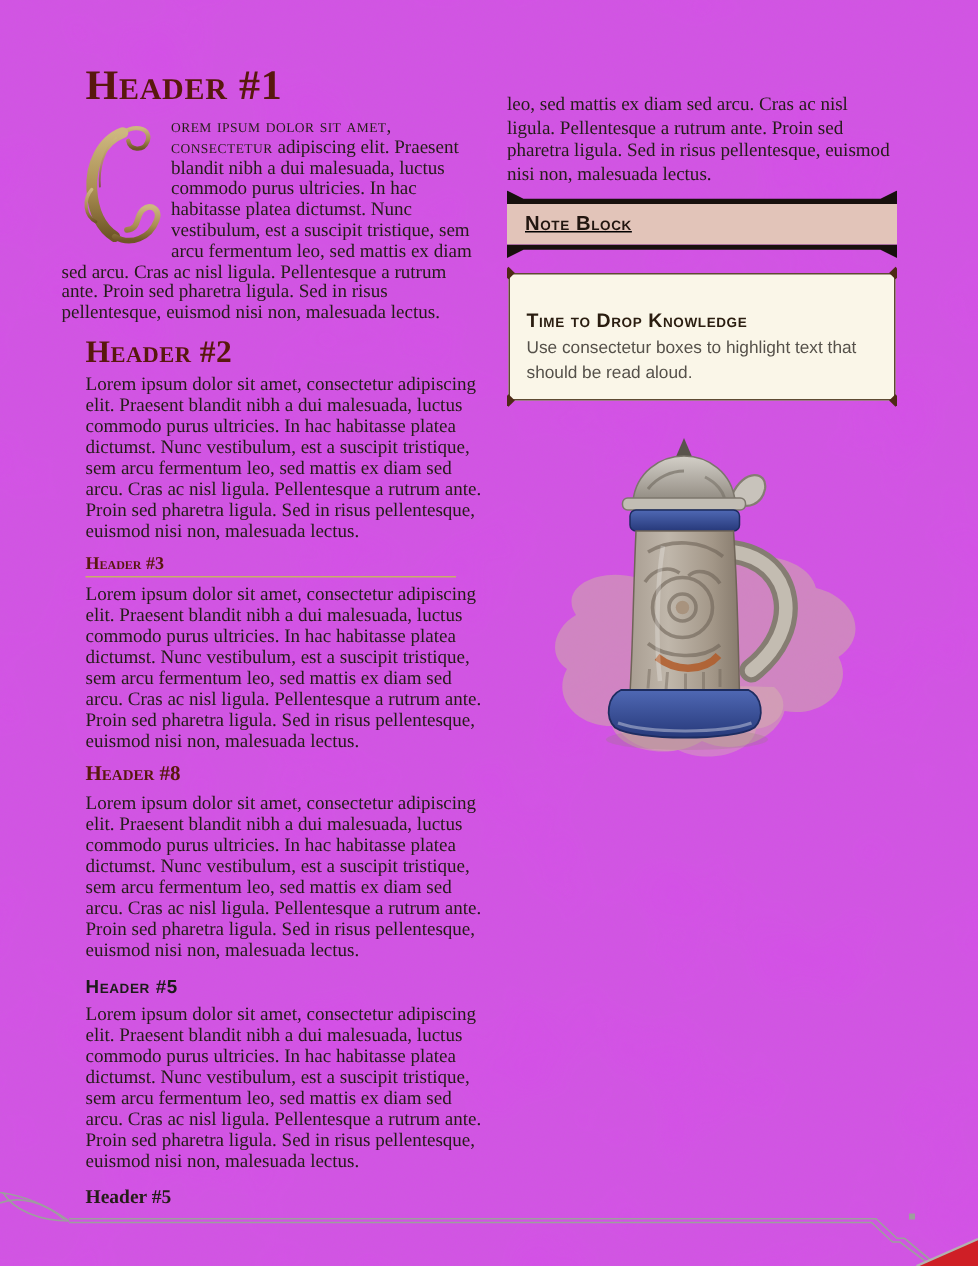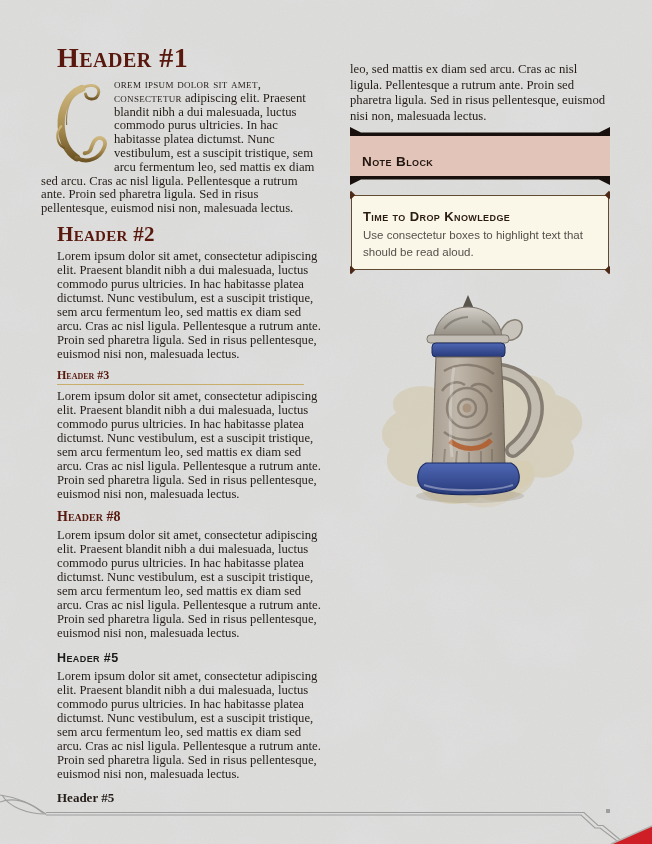--- a/index.html
+++ b/index.html
@@ -1,27 +1,27 @@
 <!DOCTYPE html>
 <html><head>
 <meta charset="utf-8">
 <style>
   html,body{margin:0;padding:0;background:#555;}
   .page{
     position:relative;
     width:652px;height:844px;
-    background:#e5e5e5;
+    background:#d946ef;
     overflow:hidden;
     font-family:"Liberation Serif",serif;
   }
   .texture{position:absolute;inset:0;pointer-events:none;}
   
   .col-left{position:absolute;left:41px;top:42px;width:281px;height:766px;overflow:hidden;}
   .col-left > *{margin-left:16px;}
-  .col-right{position:absolute;left:350px;top:62px;width:260px;height:746px;overflow:hidden;}
+  .col-right{position:absolute;left:338px;top:62px;width:260px;height:746px;overflow:hidden;}
   p{margin:0 0 8px 16px;font-size:12.7px;line-height:14px;color:#241d18;text-align:left;}
   .col-right p{margin-left:0;}
   
   .h1,.h2,.h3,.h4{font-family:"Liberation Serif",serif;font-variant:small-caps;color:#58180D;}
   .h1{font-size:28px;font-weight:700;line-height:1;margin-top:2px;margin-bottom:6px;letter-spacing:.5px;}
   .h2{font-size:21px;font-weight:700;line-height:1;margin-top:7px;margin-bottom:4px;letter-spacing:.3px;}
   .h3{font-size:12px;font-weight:700;line-height:1.1;margin-top:8px;margin-bottom:4px;
       border-bottom:1.6px solid #C9AD6A;padding-bottom:2px;width:247px;}
   .h4{font-size:14px;font-weight:700;line-height:1.1;margin-top:8px;margin-bottom:3px;}
   .h5{font-family:"Liberation Sans",sans-serif;font-variant:small-caps;font-weight:700;
@@ -29,27 +29,27 @@
   .h6{font-size:13px;font-weight:700;color:#241d18;margin-top:9px;margin-bottom:1px;}
   
   .drop-para{margin-left:0;width:281px;line-height:13.8px;}
   .dropcap{float:left;width:63px;height:86px;margin:3px 6px 0 4px;}
   .sc-lead{font-variant:small-caps;letter-spacing:.3px;}
   
   .note{position:relative;margin:3px 0 10px;padding:9px 0;}
   .note-bar{position:absolute;left:0;width:100%;height:9px;display:block;}
   .note-bar.top{top:0;}
   .note-bar.bot{bottom:0;}
-  .note-inner{background:#E2C4B9;padding:18px 12px 7px;}
+  .note-inner{background:#E2C4B9;padding:5px 12px 7px;text-decoration:underline;}
   .note-title{font-variant:small-caps;font-weight:700;font-size:13.5px;color:#221610;
       font-family:"Liberation Sans",sans-serif;letter-spacing:.4px;}
   .note-body{font-family:"Liberation Sans",sans-serif;font-size:11.5px;color:#5d574f;margin-top:2px;}
   
   .descriptive{position:relative;margin:8px 1px 0;background:#FAF6E8;
-      border:1.5px solid #5e4b32;padding:13px 11px 9px;}
+      border:1.5px solid #5e4b32;padding:23px 11px 9px;}
   .corner{position:absolute;width:6px;height:6px;background:#4e2a16;transform:rotate(45deg);}
   .corner.tl{left:-4px;top:-4px;} .corner.tr{right:-4px;top:-4px;}
   .corner.bl{left:-4px;bottom:-4px;} .corner.br{right:-4px;bottom:-4px;}
   .desc-title{font-variant:small-caps;font-weight:700;font-size:13px;color:#2a1d10;
       font-family:"Liberation Sans",sans-serif;letter-spacing:.4px;margin-bottom:3px;}
   .desc-p{font-family:"Liberation Sans",sans-serif;font-size:11.5px;line-height:16.5px;color:#55514a;margin:0;}
   .desc-p.indent{margin-left:12px;}
   .desc-p b{color:#3c372f;}
   
   .illustration{position:relative;height:250px;margin-top:14px;}

